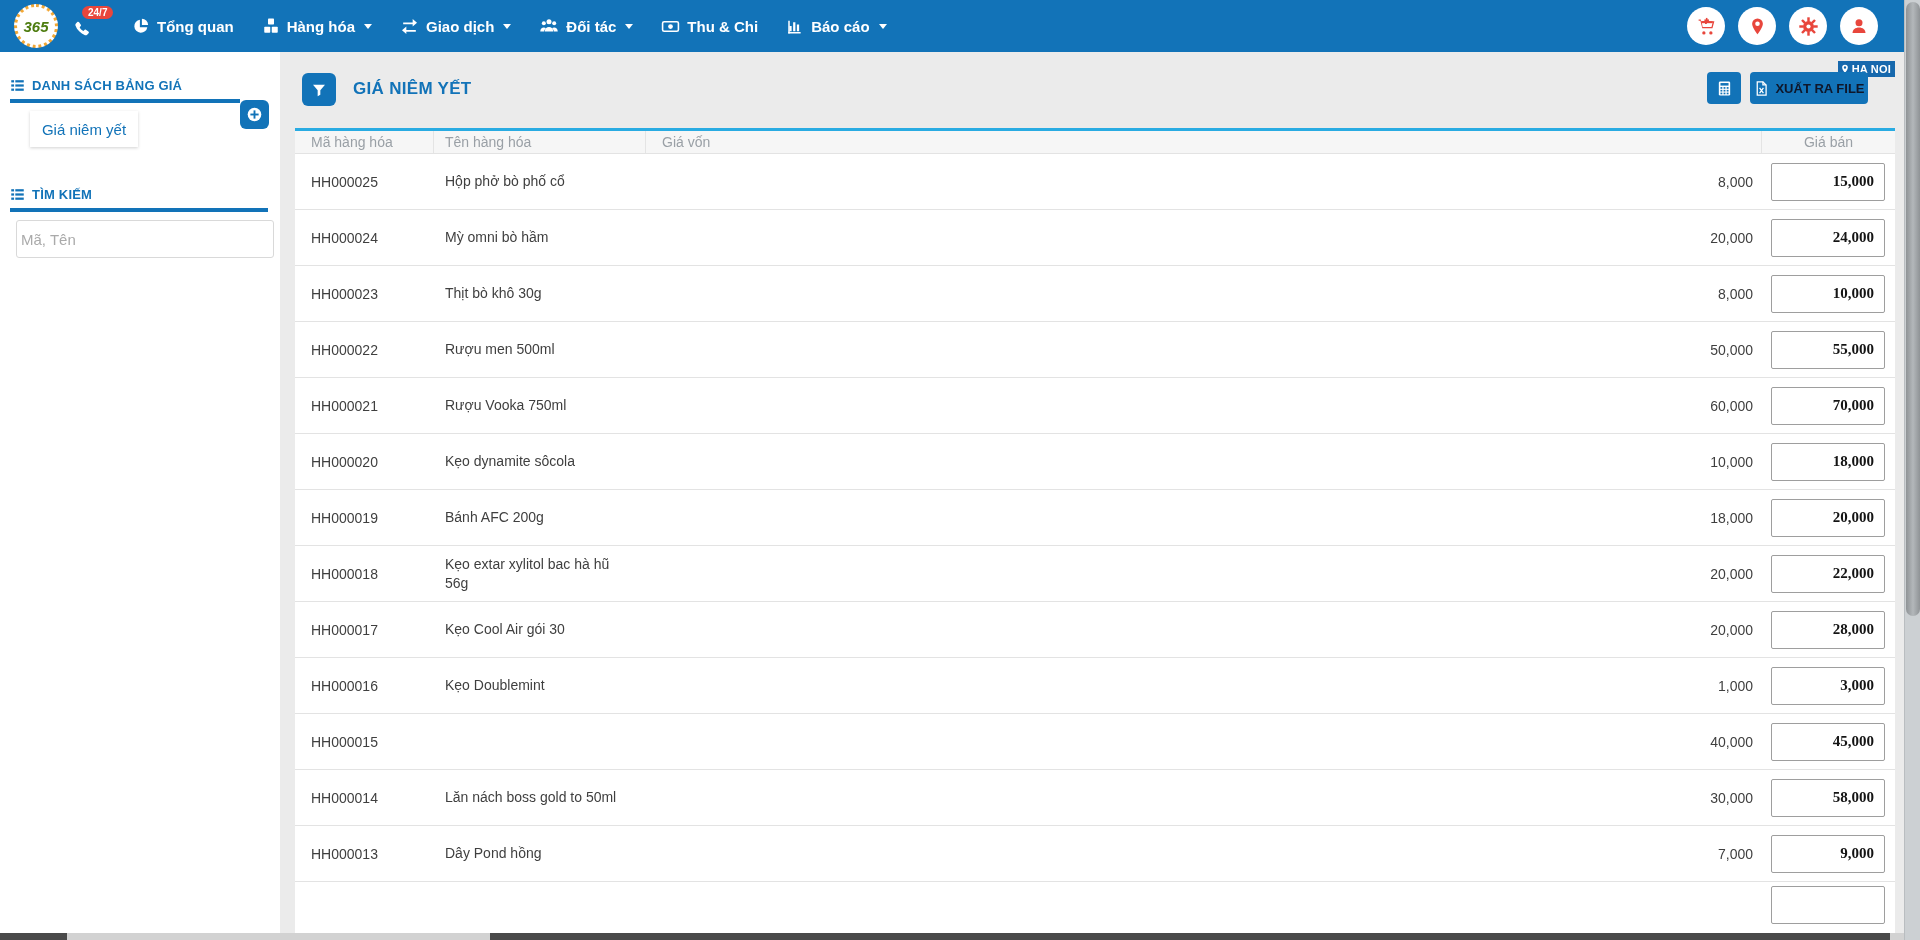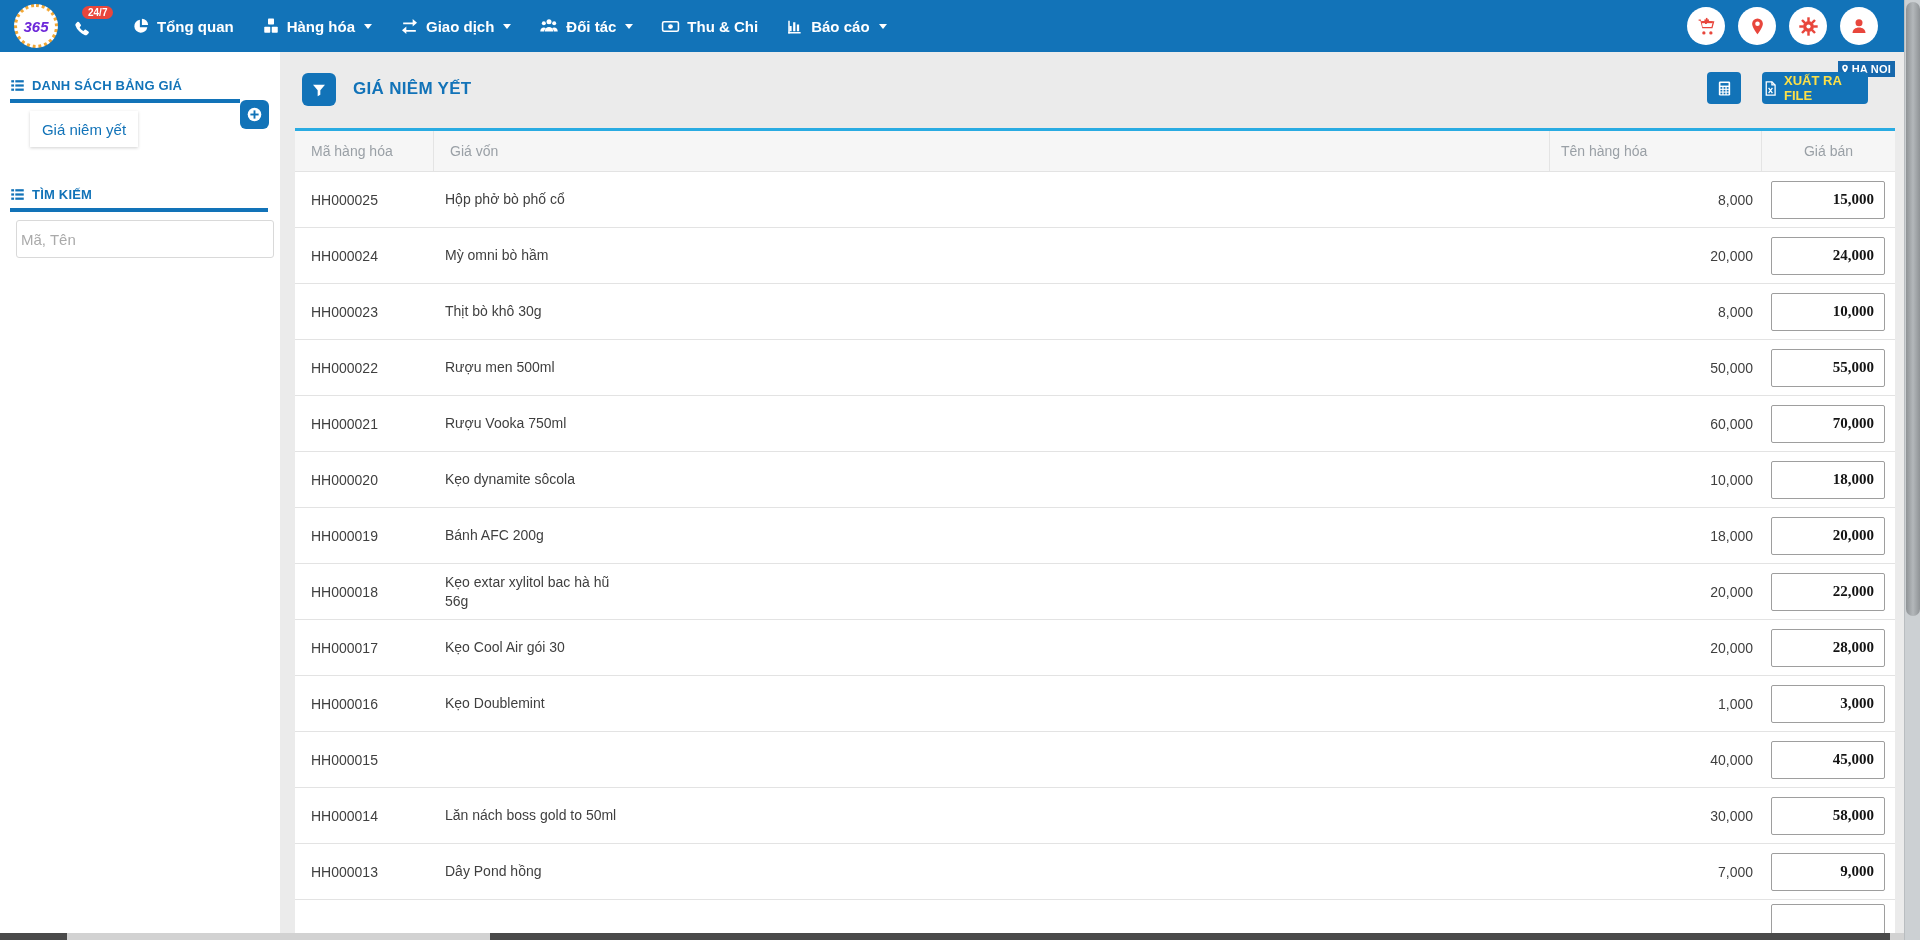--- a/index.html
+++ b/index.html
@@ -15,21 +15,21 @@
   .navbar{
     position:absolute; left:0; top:0; width:1920px; height:52px;
     background:#1273b8; display:flex; align-items:center; padding:0 14px;
     z-index:30;
   }
   .logo-circle{
     width:44px; height:44px; border-radius:50%; background:#fff;
     border:3px dotted #f2a735; display:flex; align-items:center; justify-content:center;
     margin-right:14px; flex:0 0 auto;
   }
-  .logo-circle span{ color:#6d28d9; font-weight:bold; font-style:italic; font-size:15px; }
+  .logo-circle span{ color:#4d7c0f; font-weight:bold; font-style:italic; font-size:15px; }
   .phone-wrap{ position:relative; margin-right:26px; padding-top:8px; }
   .phone-badge{
     position:absolute; top:-6px; left:10px; background:#e8463c; color:#fff;
     font-size:10px; font-weight:bold; padding:1px 6px; border-radius:8px; white-space:nowrap;
   }
   .nav-item{
     display:flex; align-items:center; gap:7px; color:#fff;
     font-size:15px; font-weight:bold; padding:0 14px; height:52px; cursor:pointer;
   }
   .caret{
@@ -86,32 +86,32 @@
   .loc-badge{
     position:absolute; right:9px; top:-3px; height:16px; background:#1668ad; color:#fff;
     font-size:11px; font-weight:bold; display:flex; align-items:center; gap:2px;
     padding:0 4px 0 2px; letter-spacing:.2px;margin-top:12px;
   }
   .calc-btn{
     position:absolute; right:163px; top:20px; width:34px; height:32px; background:#1273b8;
     border-radius:4px; display:flex; align-items:center; justify-content:center; cursor:pointer;
   }
   .export-btn{
-    position:absolute; right:36px; top:20px; width:106px; height:32px; background:#1273b8;
-    border-radius:4px; color:#fde047; font-size:13px; font-weight:bold;
+    position:absolute; right:36px; top:20px; width:118px; height:32px; background:#1273b8;
+    border-radius:4px; color:#0f172a; font-size:13px; font-weight:bold;
     display:flex; align-items:center; justify-content:center; gap:5px; cursor:pointer;
   }
 
   
   .table-wrap{
     position:absolute; left:15px; top:76px; width:1600px; height:812px;
     background:#fff; border-top:3px solid #29abe2;
   }
   .thead{
-    display:flex; height:41px; background:#f6f6f6; border-bottom:1px solid #e3e3e3;
+    display:flex; height:23px; background:#f6f6f6; border-bottom:1px solid #e3e3e3;
     color:#9aa0a6; font-size:14px; align-items:center;
   }
   .th{ height:100%; display:flex; align-items:center; border-right:1px solid #e4e4e4; }
   .th-code{ width:139px; padding-left:16px; }
   .th-name{ width:212px; padding-left:11px; }
   .th-cost{ flex:1; padding-left:16px; }
   .th-price{ width:133px; justify-content:center; border-right:none; }
   .row{
     display:flex; align-items:center; min-height:56px; border-bottom:1px solid #e3e3e3;
     font-size:14px; color:#3f3f3f; background:#fff;
@@ -379,22 +379,22 @@
             <path d="M9.3 11l5.4 7.5M14.7 11l-5.4 7.5"></path>
           </svg>
       </span>
       <span>XUẤT RA FILE</span>
     </div>
   </div>
 
   <div class="table-wrap">
     <div class="thead">
       <div class="th th-code">Mã hàng hóa</div>
+      <div class="th th-name">Tên hàng hóa</div>
       <div class="th th-cost">Giá vốn</div>
-      <div class="th th-name">Tên hàng hóa</div>
       <div class="th th-price">Giá bán</div>
     </div>
 
     <div>
       <div class="row">
         <div class="cell-code">HH000025</div>
         <div class="cell-name">Hộp phở bò phố cổ</div>
         <div class="cell-cost">8,000</div>
         <div class="cell-price">
           <input class="price-input" type="text" value="15,000" style="">

